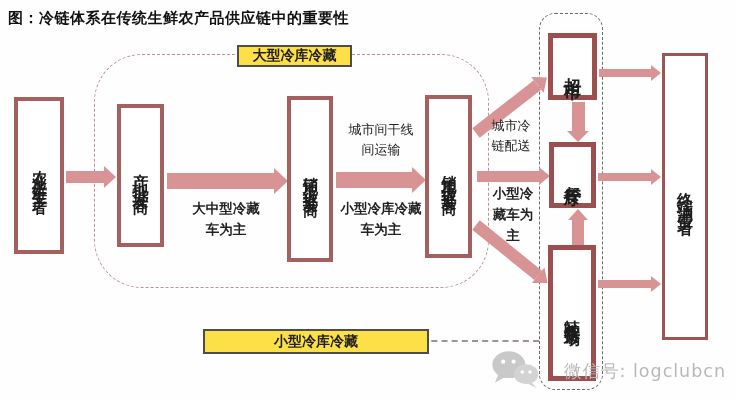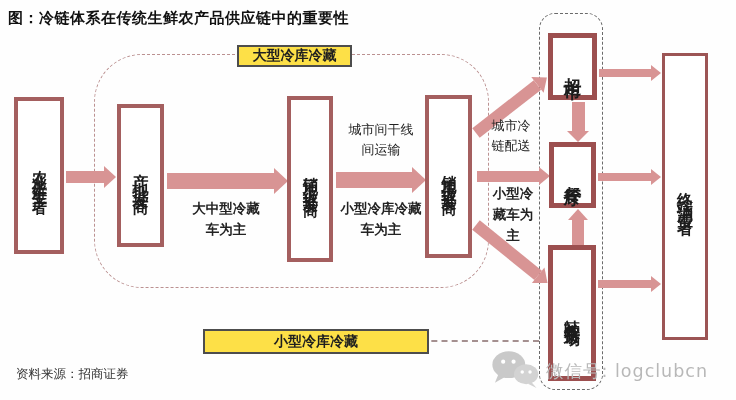--- a/index.html
+++ b/index.html
@@ -72,21 +72,21 @@
   .harrow { position:absolute; display:flex; align-items:center; z-index:1; }
   .harrow .shaft { flex:1; background:#d89494; }
   .harrow .head  { width:0; height:0; }
   .varrow { position:absolute; display:flex; flex-direction:column; align-items:center; z-index:1; }
   .varrow .shaft { flex:1; background:#d89494; }
   .varrow .head  { width:0; height:0; }
   .rot { transform-origin:0 50%; }
   
   .source { position:absolute; left:16px; top:366px; font-size:12.5px; color:#333; z-index:4; }
   .watermark { position:absolute; left:488px; top:348px; display:flex; align-items:center; z-index:5; }
-  .wm-text { font-size:17.5px; color:#b8b8b8; letter-spacing:1px; margin-left:6px; }
+  .wm-text { font-size:17.5px; color:#b8b8b8; letter-spacing:1px; margin-left:24px; }
 </style>
 </head>
 <body>
 
 <div class="stage">
 
   <div class="title">图：冷链体系在传统生鲜农产品供应链中的重要性</div>
 
   <div class="zone-big"></div>
   <div class="zone-right"></div>
@@ -172,21 +172,20 @@
   <div class="elabel l-intra-route">城市间干线
 间运输</div>
   <div class="elabel bold l-intra-veh">小型冷库冷藏
 车为主</div>
   <div class="elabel l-city-route">城市冷
 链配送</div>
   <div class="elabel bold l-city-veh">小型冷
 藏车为
 主</div>
 
-  <div class="source">资料来源：招商证券</div>
 
   <div class="watermark">
     <span>
       <svg width="52" height="42" viewBox="0 0 60 48">
         <ellipse cx="24" cy="19" rx="19" ry="15.5" fill="#c9c9c9"></ellipse>
         <polygon points="12,30 8,40 20,33" fill="#c9c9c9"></polygon>
         <circle cx="17.5" cy="15.5" r="2.4" fill="#ffffff"></circle>
         <circle cx="29.5" cy="15.5" r="2.4" fill="#ffffff"></circle>
         <ellipse cx="44" cy="30" rx="14" ry="11.5" fill="#d3d3d3"></ellipse>
         <polygon points="50,39 56,46 46,41" fill="#d3d3d3"></polygon>

